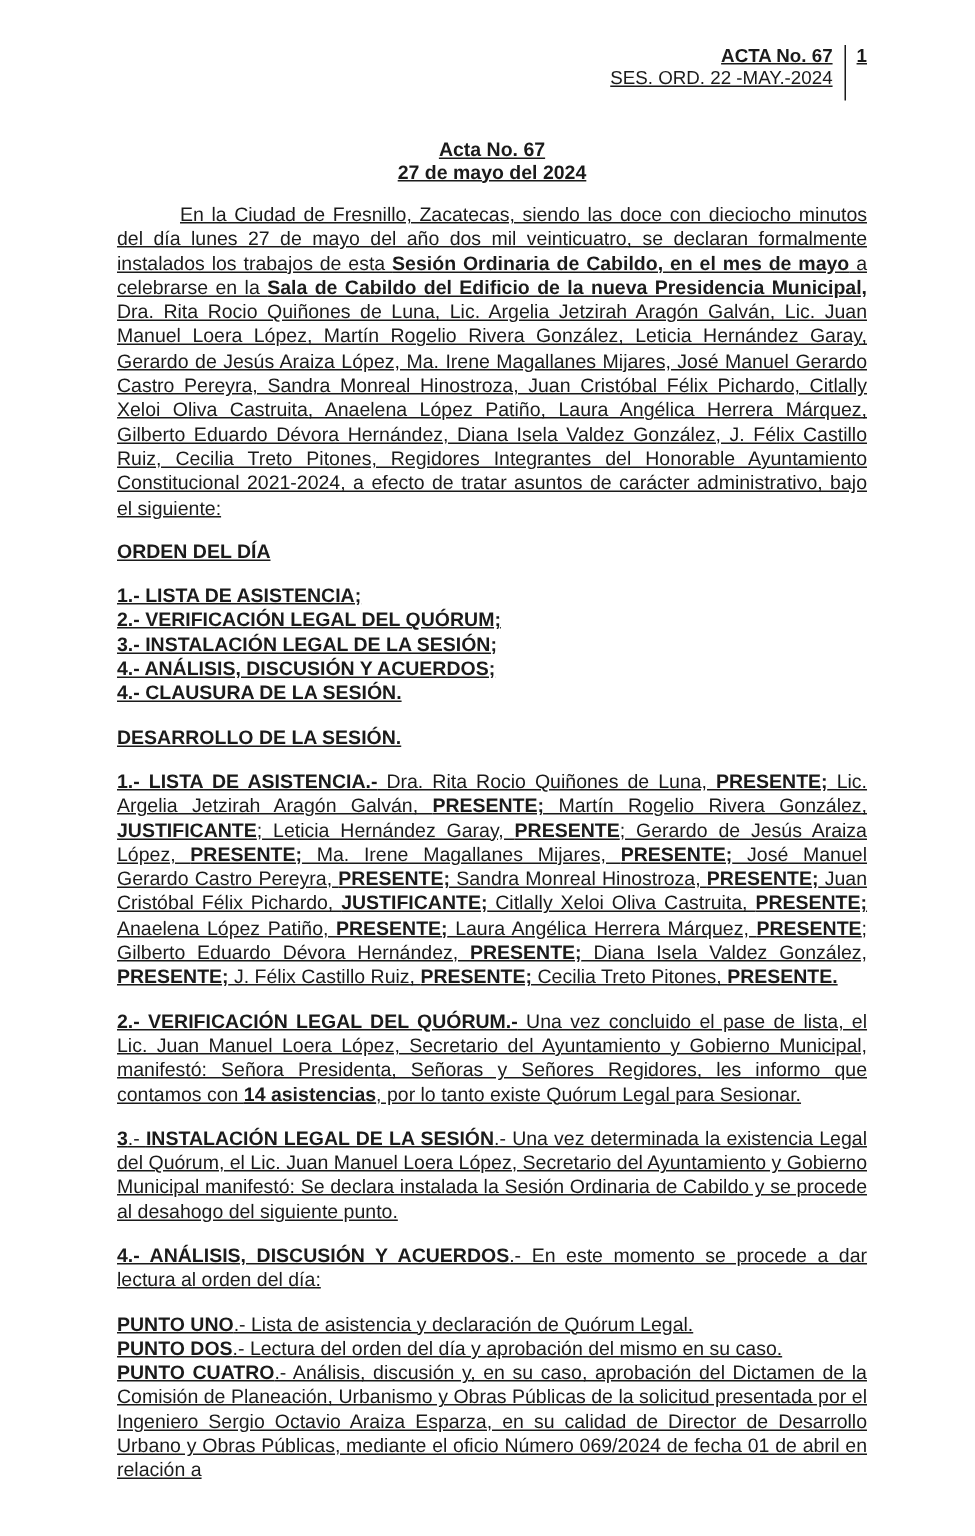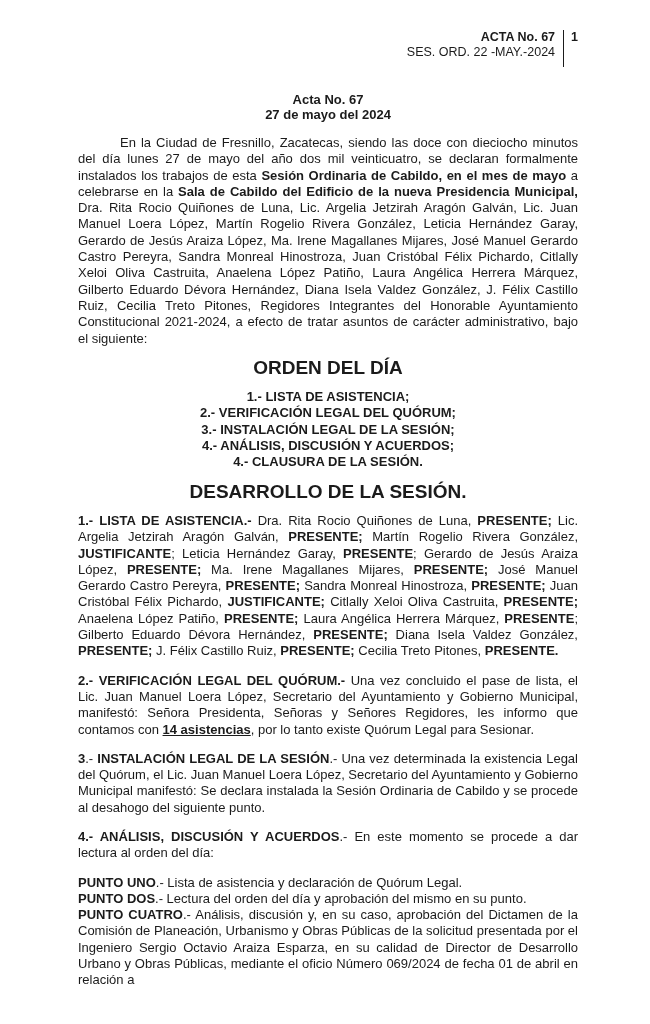--- a/index.html
+++ b/index.html
@@ -8,20 +8,21 @@
     font-family: "Liberation Sans", "DejaVu Sans", sans-serif;
     color: #1b1b1b;
   }
   .page {
     position: relative;
     width: 650px;
     height: 1024px;
     margin: 0 auto;
     background: #ffffff;
     overflow: hidden;
+    text-decoration: underline;
   }
   .inner {
     padding: 30px 72px 0 78px;
   }
   
   .hdr {
     display: flex;
     justify-content: flex-end;
     align-items: flex-start;
   }
@@ -55,30 +56,29 @@
     margin-top: 10px;
     font-size: 13px;
     line-height: 16.3px;
   }
   .para {
     text-align: justify;
     margin-top: 13px;
   }
   .para.indent { text-indent: 42px; }
   .heading-center {
-    text-align: center;
     font-weight: bold;
-    font-size: 19px;
+    font-size: 13px;
     margin-top: 13px;
   }
   .orden-list {
     margin-top: 13px;
     font-weight: bold;
   }
-  .orden-item { text-align: center; }
+  .orden-item { text-align: left; }
   .puntos { margin-top: 13px; }
   .puntos .para { margin-top: 0; }
   .b { font-weight: bold; }
   .u { text-decoration: underline; }
 </style>
 </head>
 <body>
 
 <div class="page">
   <div class="inner">
@@ -116,19 +116,19 @@
       <p class="para"><span class="b">1.- LISTA DE ASISTENCIA.-</span><span> Dra. Rita Rocio Quiñones de Luna, </span><span class="b">PRESENTE;</span><span> Lic. Argelia Jetzirah Aragón Galván, </span><span class="b">PRESENTE;</span><span> Martín Rogelio Rivera González, </span><span class="b">JUSTIFICANTE</span><span>; Leticia Hernández Garay, </span><span class="b">PRESENTE</span><span>; Gerardo de Jesús Araiza López, </span><span class="b">PRESENTE;</span><span> Ma. Irene Magallanes Mijares, </span><span class="b">PRESENTE;</span><span> José Manuel Gerardo Castro Pereyra, </span><span class="b">PRESENTE;</span><span> Sandra Monreal Hinostroza, </span><span class="b">PRESENTE;</span><span> Juan Cristóbal Félix Pichardo, </span><span class="b">JUSTIFICANTE;</span><span> Citlally Xeloi Oliva Castruita, </span><span class="b">PRESENTE;</span><span> Anaelena López Patiño, </span><span class="b">PRESENTE;</span><span> Laura Angélica Herrera Márquez, </span><span class="b">PRESENTE</span><span>; Gilberto Eduardo Dévora Hernández, </span><span class="b">PRESENTE;</span><span> Diana Isela Valdez González, </span><span class="b">PRESENTE;</span><span> J. Félix Castillo Ruiz, </span><span class="b">PRESENTE;</span><span> Cecilia Treto Pitones, </span><span class="b">PRESENTE.</span></p>
 
       <p class="para"><span class="b">2.- VERIFICACIÓN LEGAL DEL QUÓRUM.-</span><span> Una vez concluido el pase de lista, el Lic. Juan Manuel Loera López, Secretario del Ayuntamiento y Gobierno Municipal, manifestó: Señora Presidenta, Señoras y Señores Regidores, les informo que contamos con </span><span class="b u">14 asistencias</span><span>, por lo tanto existe Quórum Legal para Sesionar.</span></p>
 
       <p class="para"><span class="b">3</span><span>.- </span><span class="b">INSTALACIÓN LEGAL DE LA SESIÓN</span><span>.- Una vez determinada la existencia Legal del Quórum, el Lic. Juan Manuel Loera López, Secretario del Ayuntamiento y Gobierno Municipal manifestó: Se declara instalada la Sesión Ordinaria de Cabildo y se procede al desahogo del siguiente punto.</span></p>
 
       <p class="para"><span class="b">4.- ANÁLISIS, DISCUSIÓN Y ACUERDOS</span><span>.- En este momento se procede a dar lectura al orden del día:</span></p>
 
       <div class="puntos">
         <p class="para"><span class="b">PUNTO UNO</span><span>.- Lista de asistencia y declaración de Quórum Legal.</span></p>
-        <p class="para"><span class="b">PUNTO DOS</span><span>.- Lectura del orden del día y aprobación del mismo en su punto.</span></p>
+        <p class="para"><span class="b">PUNTO DOS</span><span>.- Lectura del orden del día y aprobación del mismo en su caso.</span></p>
         <p class="para"><span class="b">PUNTO CUATRO</span><span>.- Análisis, discusión y, en su caso, aprobación del Dictamen de la Comisión de Planeación, Urbanismo y Obras Públicas de la solicitud presentada por el Ingeniero Sergio Octavio Araiza Esparza, en su calidad de Director de Desarrollo Urbano y Obras Públicas, mediante el oficio Número 069/2024 de fecha 01 de abril en relación a</span></p>
       </div>
 
     </div>
   </div>
 </div>
 
 </body></html>

